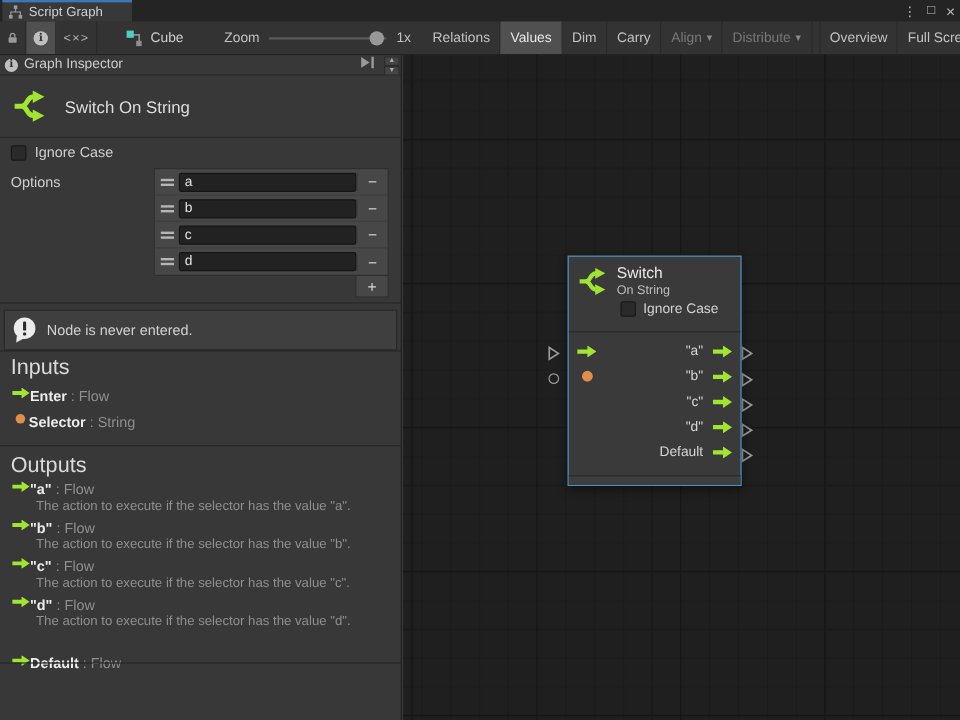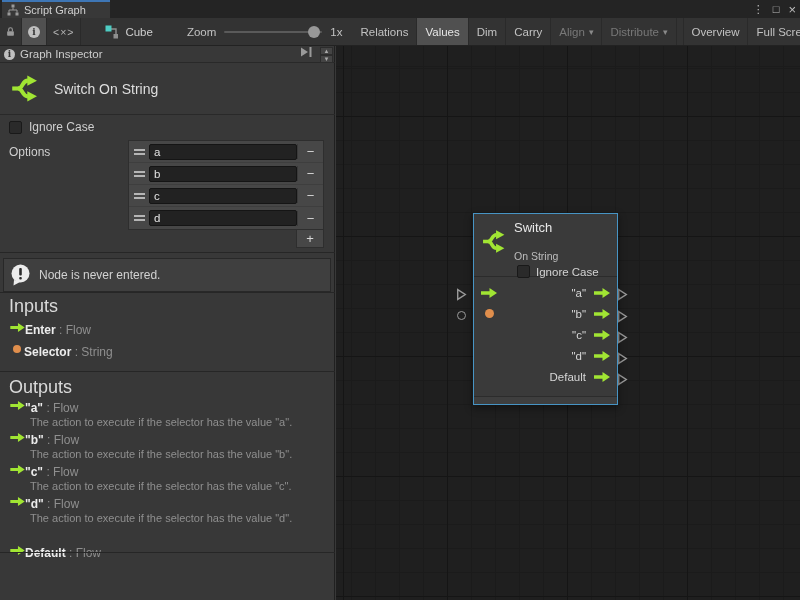--- a/index.html
+++ b/index.html
@@ -41,21 +41,21 @@
       repeating-linear-gradient(to right,#1b1b1b 0 1px,transparent 1px 24px),
       repeating-linear-gradient(to bottom,#1b1b1b 0 1px,transparent 1px 24px);
     background-position:111px 0,0 70px,15px 0,0 22px;}
 
   
   .node{position:absolute;left:137px;top:167px;width:145px;height:192px;background:#3a3a3a;
     border:1px solid var(--select-blue);box-shadow:0 3px 8px rgba(0,0,0,.45);}
   .node-header{height:63px;border-bottom:1px solid #2b2b2b;padding:6px 8px 0 8px;}
   .node-title-row{display:flex;align-items:center;gap:7px;}
   .node-title{font-size:13px;color:#e8e8e8;}
-  .node-subtitle{font-size:10.5px;color:#bdbdbd;margin-top:15px;}
+  .node-subtitle{font-size:10.5px;color:#bdbdbd;margin-top:1px;}
   .node-check-row{display:flex;align-items:center;gap:6px;margin:3px 0 0 35px;font-size:11.5px;color:#d2d2d2;}
   .checkbox{display:inline-block;width:13px;height:13px;background:#2a2a2a;border:1px solid #191919;border-radius:2px;}
   .node-body{padding-top:5px;}
   .prow{display:flex;align-items:center;height:21px;padding:0 7px;gap:4px;}
   .prow .grow{flex:1;}
   .plabel{font-size:11.5px;color:#d6d6d6;margin-right:4px;}
   .dot{display:inline-block;width:9px;height:9px;border-radius:50%;background:var(--accent-orange);}
   .node-footer{position:absolute;left:0;right:0;bottom:0;height:8px;border-top:1px solid #2c2c2c;background:#3e3e3e;}
   .ext{position:absolute;}
   .ring{display:inline-block;width:9px;height:9px;border-radius:50%;border:1.5px solid #9a9a9a;}

